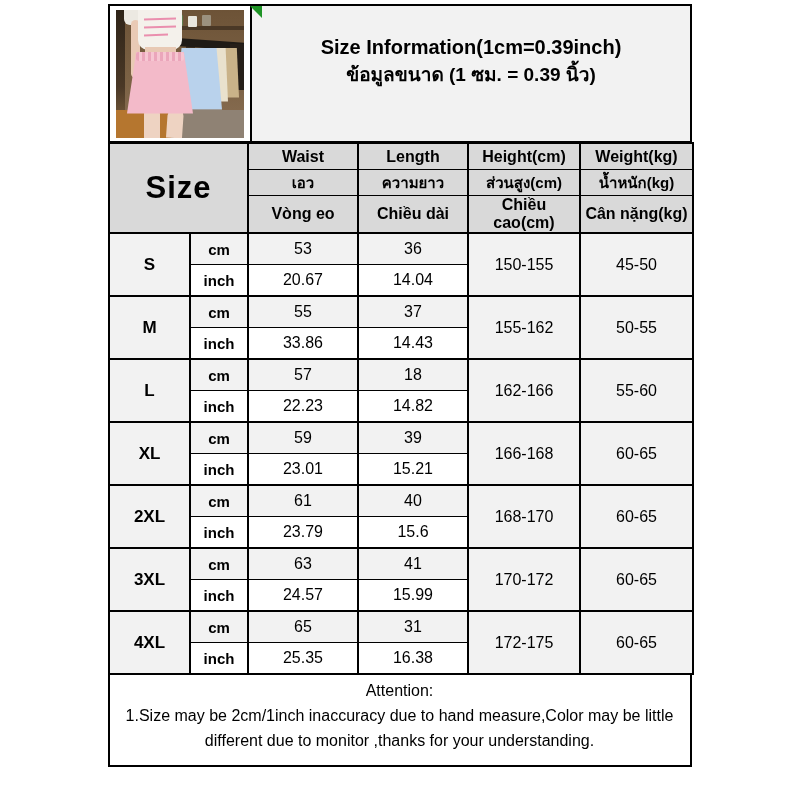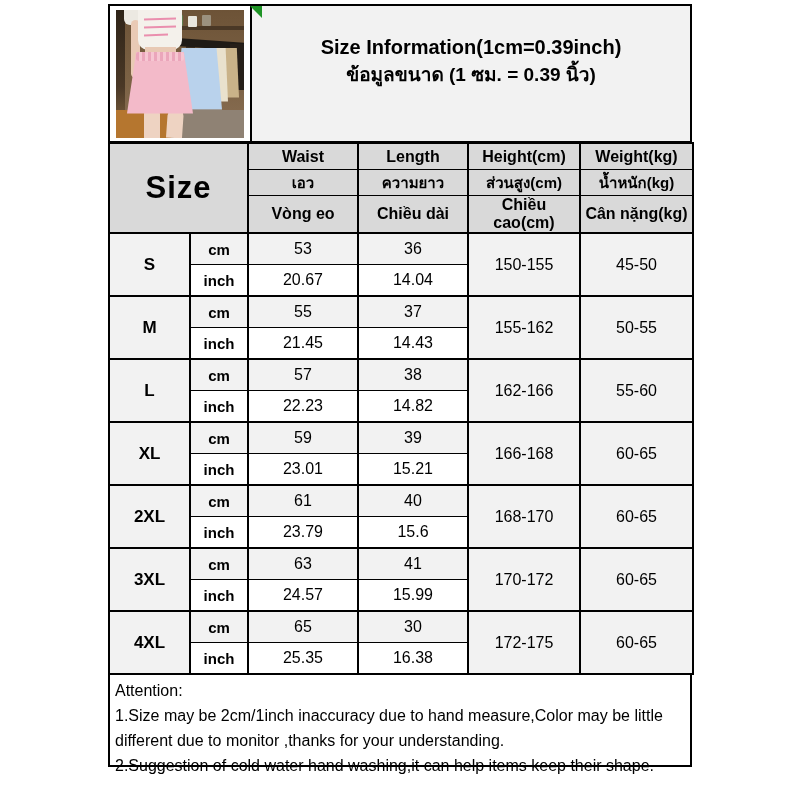--- a/index.html
+++ b/index.html
@@ -47,21 +47,21 @@
   tr.h2 td { border-top-width:1px; border-bottom-width:1px; font-size:15px; }
   tr.h3 td { border-top-width:1px; font-size:16px; }
   td.size-head { font-size:31px; font-weight:bold; background:#d9d9d9; letter-spacing:1px; }
   tr.cm td { height:30px; background:#f2f2f2; border-top-width:2px; border-bottom-width:1px; }
   tr.inch td { height:30px; background:#ffffff; border-top-width:1px; border-bottom-width:2px; }
   td.size-label { background:#e2e2e2; font-weight:bold; font-size:17px; }
   td.unit { font-weight:bold; font-size:15px; }
   td.merge { background:#f2f2f2; font-size:16px; }
 
   
-  .attention { border:2px solid #000; border-top:none; height:92px; box-sizing:border-box; padding:3px 6px 0 5px; background:#fff; font-size:16px; line-height:25px; text-align:left; }
+  .attention { border:2px solid #000; border-top:none; height:92px; box-sizing:border-box; padding:3px 6px 0 5px; background:#fff; font-size:16px; line-height:25px; text-align:center; }
 </style>
 </head>
 <body>
 
 <div class="canvas">
   <div class="sheet">
 
     <div class="top-row">
       <div class="photo-cell">
         <div class="photo">
@@ -151,29 +151,29 @@
         <tr class="cm">
           <td class="size-label" rowspan="2">M</td>
           <td class="unit">cm</td>
           <td class="val">55</td>
           <td class="val">37</td>
           <td class="merge" rowspan="2">155-162</td>
           <td class="merge" rowspan="2">50-55</td>
         </tr>
         <tr class="inch">
           <td class="unit">inch</td>
-          <td class="val">21.45</td>
+          <td class="val">33.86</td>
           <td class="val">14.43</td>
         </tr>
 
         <tr class="cm">
           <td class="size-label" rowspan="2">L</td>
           <td class="unit">cm</td>
           <td class="val">57</td>
-          <td class="val">38</td>
+          <td class="val">18</td>
           <td class="merge" rowspan="2">162-166</td>
           <td class="merge" rowspan="2">55-60</td>
         </tr>
         <tr class="inch">
           <td class="unit">inch</td>
           <td class="val">22.23</td>
           <td class="val">14.82</td>
         </tr>
 
         <tr class="cm">
@@ -215,32 +215,31 @@
         <tr class="inch">
           <td class="unit">inch</td>
           <td class="val">24.57</td>
           <td class="val">15.99</td>
         </tr>
 
         <tr class="cm">
           <td class="size-label" rowspan="2">4XL</td>
           <td class="unit">cm</td>
           <td class="val">65</td>
-          <td class="val">30</td>
+          <td class="val">31</td>
           <td class="merge" rowspan="2">172-175</td>
           <td class="merge" rowspan="2">60-65</td>
         </tr>
         <tr class="inch">
           <td class="unit">inch</td>
           <td class="val">25.35</td>
           <td class="val">16.38</td>
         </tr>
       </tbody>
     </table>
 
     <div class="attention">
       <div>Attention:</div>
       <div>1.Size may be 2cm/1inch inaccuracy due to hand measure,Color may be little different due to monitor ,thanks for your understanding.</div>
-      <div>2.Suggestion of cold water hand washing,it can help items keep their shape.</div>
     </div>
 
   </div>
 </div>
 
 </body></html>

